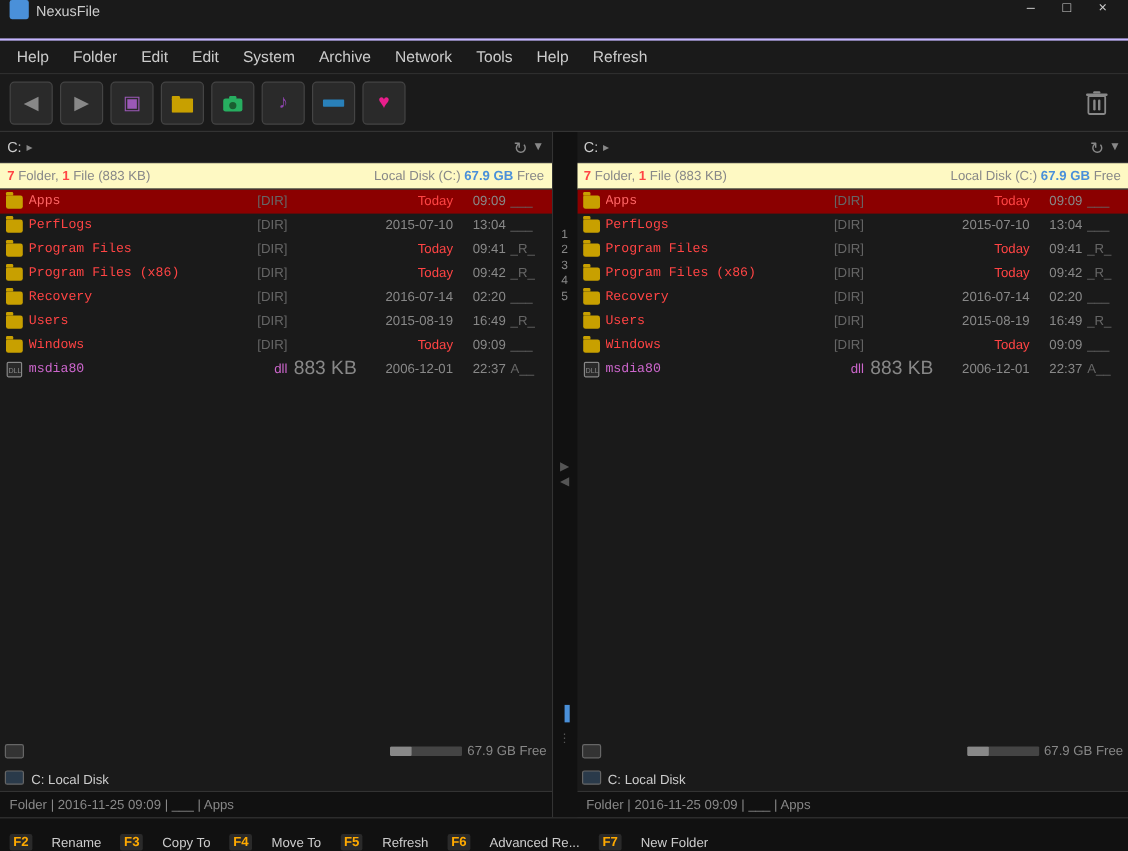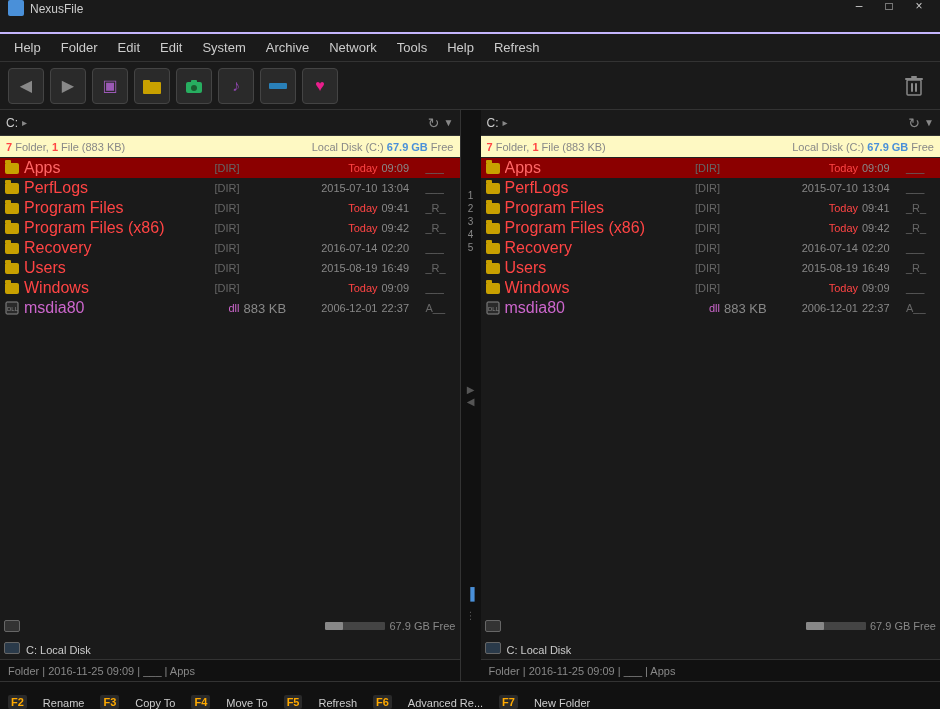--- a/index.html
+++ b/index.html
@@ -246,51 +246,53 @@
       content: '';
       position: absolute;
       top: -3px; left: 0;
       width: 6px; height: 3px;
       background: #c8a000;
       border-radius: 1px 1px 0 0;
     }
     .file-name {
       flex: 1;
       color: #ff4444;
-      font-size: 16px;
+      font-size: 11px;
       white-space: nowrap;
       overflow: hidden;
       text-overflow: ellipsis;
+      font-family: Liberation Mono, monospace;
     }
     .file-name.dll-file { color: #cc66cc; }
     .file-ext {
       width: 35px;
       color: #666;
       font-size: 11px;
       text-align: right;
       margin-right: 4px;
     }
     .file-size {
       width: 55px;
       color: #888;
-      font-size: 13px;
-      text-align: left;
+      font-size: 16px;
+      text-align: center;
       margin-right: 4px;
     }
     .file-date {
       width: 75px;
       color: #888;
       font-size: 11px;
       text-align: right;
       margin-right: 4px;
     }
     .file-time {
       width: 40px;
       color: #888;
       font-size: 11px;
+      text-align: right;
       margin-right: 4px;
     }
     .file-attrs {
       width: 30px;
       color: #666;
       font-size: 11px;
     }
 
     
     .drive-row {

